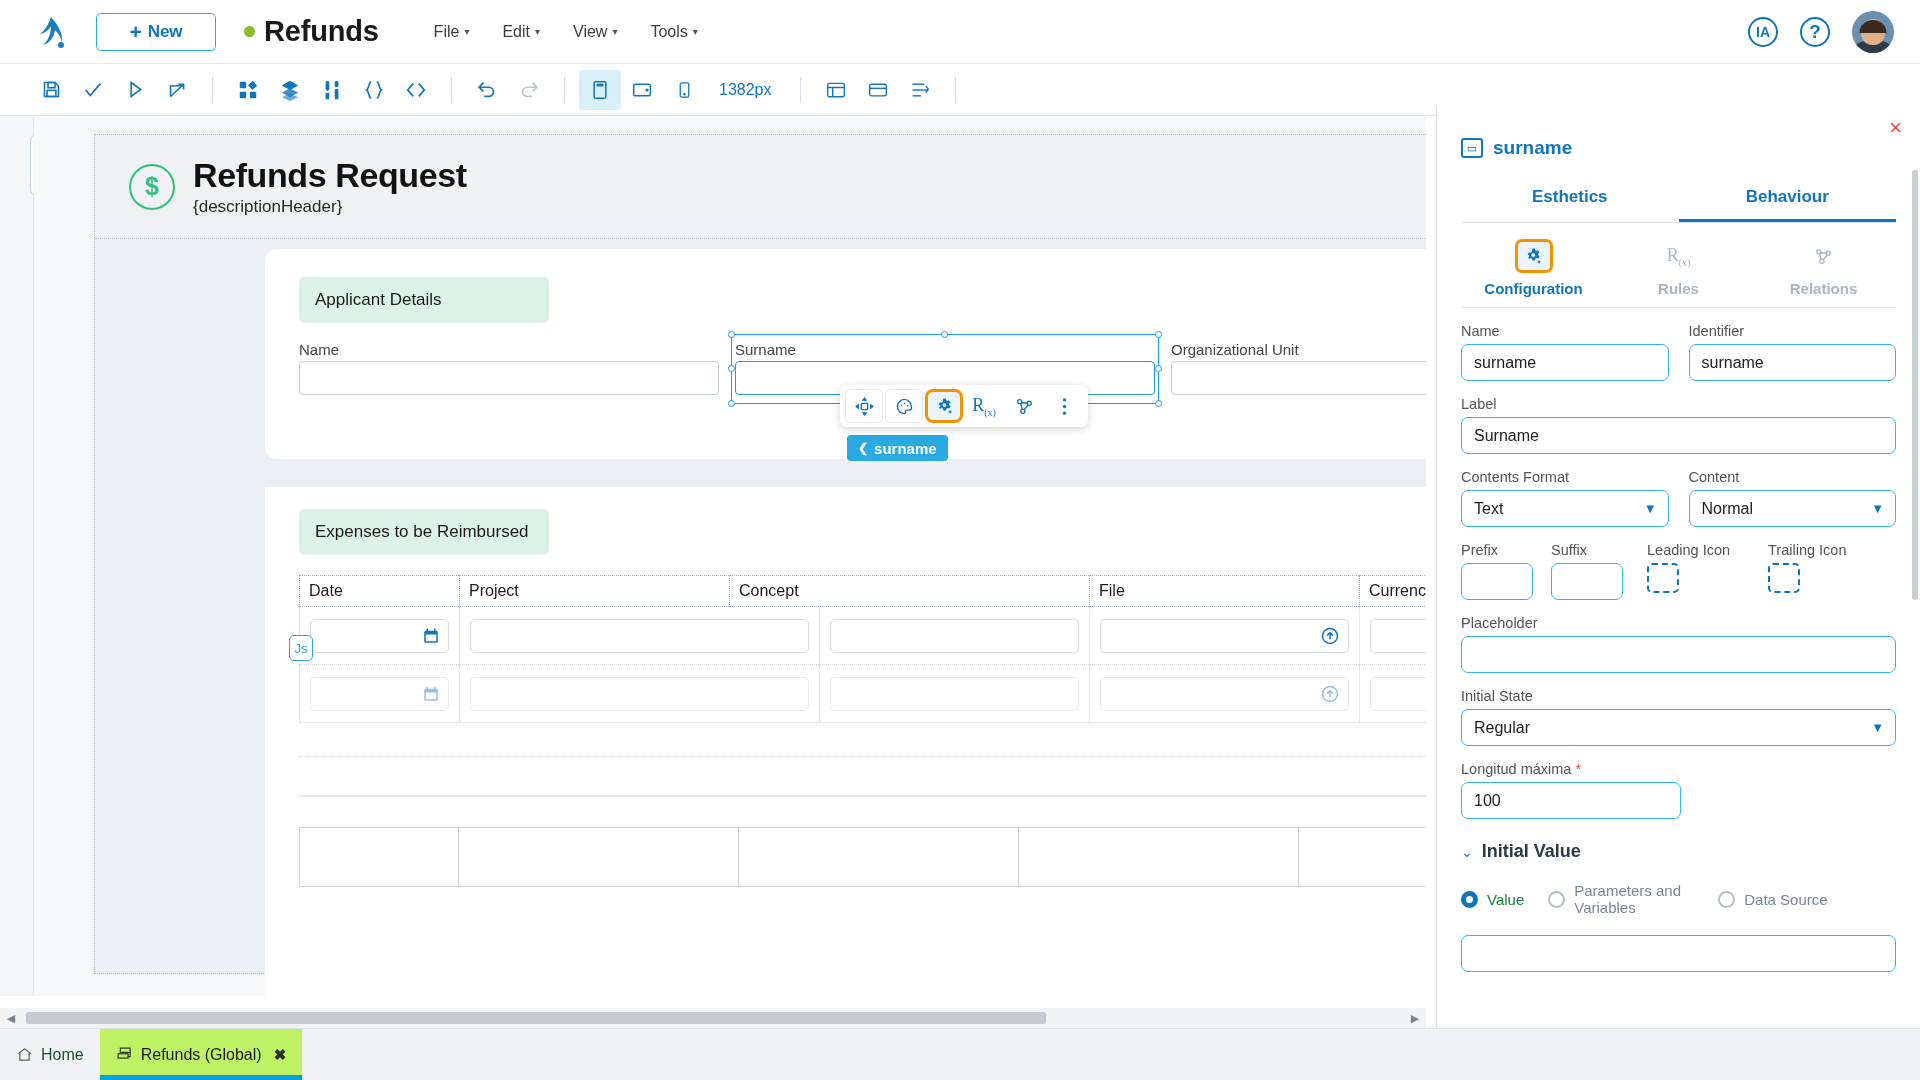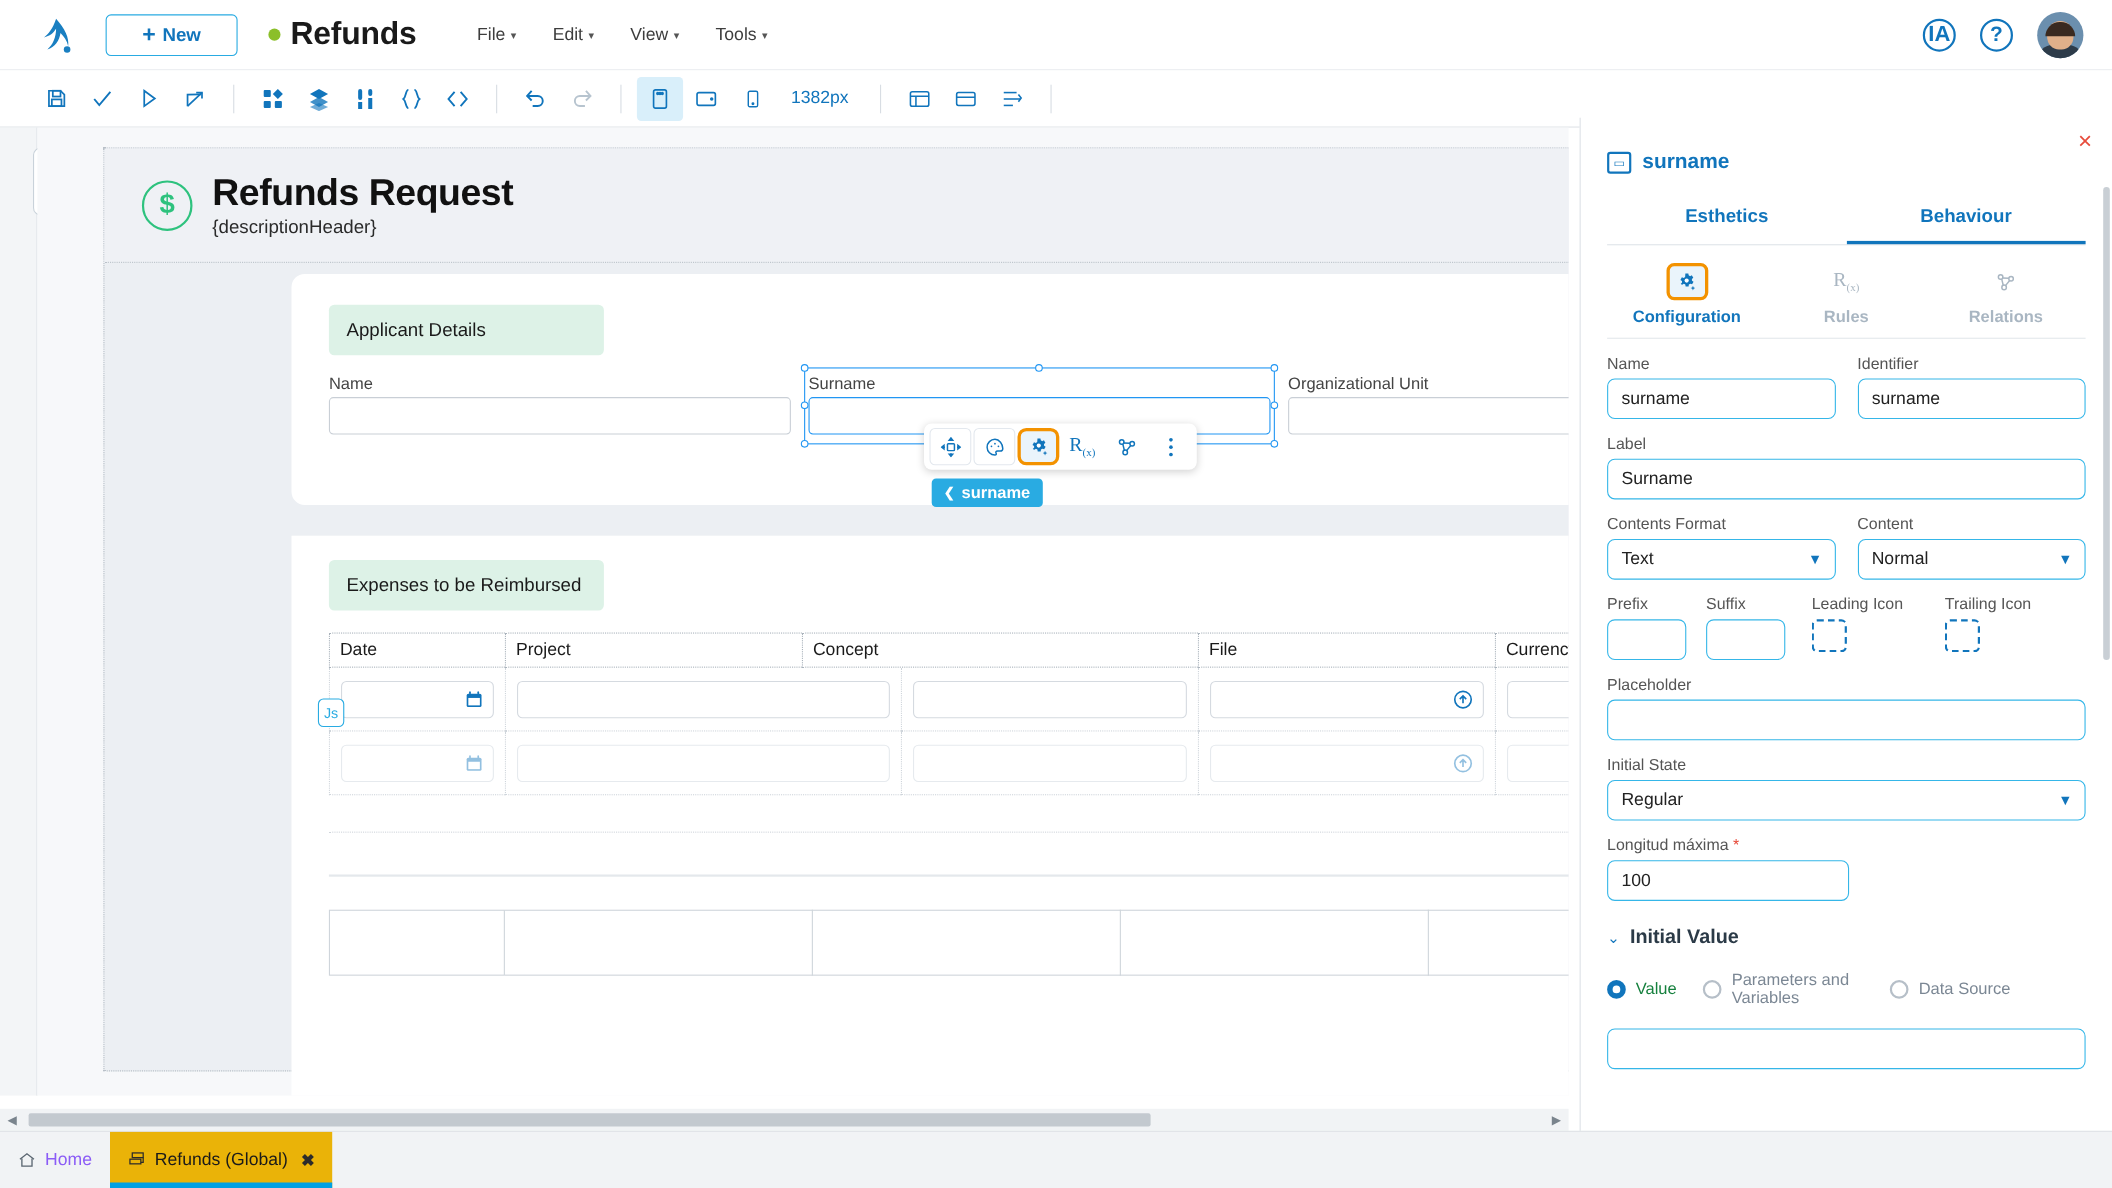--- a/index.html
+++ b/index.html
@@ -28,21 +28,21 @@
   #new-button .plus { font-size: 21px; font-weight: bold; line-height: 1; }
   #app-title-wrap { margin-left: 28px; display: flex; align-items: center; gap: 9px; }
   #status-dot { width: 11px; height: 11px; border-radius: 50%; background: #8bbf2a; }
   #app-title { font-size: 29px; font-weight: bold; color: #1a1a1a; letter-spacing: -0.2px; }
   #menus { margin-left: 55px; display: flex; align-items: center; gap: 33px; }
   .menu-item { font-size: 16px; color: #3d3d3d; display:flex; align-items:center; gap:5px; cursor:pointer; }
   .menu-item .caret { font-size: 10px; color: #555; }
   #topbar-right { margin-left: auto; margin-right: 26px; display: flex; align-items: center; gap: 22px; }
   .circ-icon {
     width: 30px; height: 30px; border-radius: 50%; border: 2px solid #1175bc;
-    color: #1175bc; font-size: 20px; font-weight: bold;
+    color: #1175bc; font-size: 14px; font-weight: bold;
     display: flex; align-items: center; justify-content: center; cursor: pointer;
   }
   .circ-icon.help { font-size: 19px; }
   #avatar {
     width: 42px; height: 42px; border-radius: 50%; overflow:hidden;
     background: #6b8fae; position: relative; cursor: pointer;
   }
   #avatar .face { position:absolute; left:50%; top:52%; transform:translate(-50%,-50%); width:24px; height:26px; border-radius:50% 50% 45% 45%; background:#e0b08a; }
   #avatar .hair { position:absolute; left:50%; top:22%; transform:translateX(-50%); width:27px; height:13px; border-radius:14px 14px 0 0; background:#3a2a20; }
   #avatar .body { position:absolute; left:50%; bottom:-2px; transform:translateX(-50%); width:42px; height:14px; border-radius:16px 16px 0 0; background:#2d3b49; }
@@ -199,22 +199,22 @@
   #value-input-bottom { margin-top: 18px; width: 100%; height: 37px; border: 1.4px solid #35b6e8; border-radius: 7px; }
 
   
   #panel-scroll { position:absolute; right: 2px; top: 170px; width: 6px; height: 430px; background:#c9cfd5; border-radius:3px;}
 
   
   #bottombar {
     position: absolute; left: 0; bottom: 0; width: 1920px; height: 52px;
     background: #f1f3f5; border-top: 1px solid #dfe3e7; display:flex; align-items: flex-end;
   }
-  .btab { height: 100%; display:flex; align-items:center; gap: 8px; padding: 0 16px; font-size: 16px; color: #8b5cf6; cursor:pointer; position:relative;}
-  .btab.sel { background:#eab308; color:#1a1a1a; }
+  .btab { height: 100%; display:flex; align-items:center; gap: 8px; padding: 0 16px; font-size: 16px; color: #14532d; cursor:pointer; position:relative;}
+  .btab.sel { background:#bef264; color:#1a1a1a; }
   .btab.sel::after { content:''; position:absolute; left:0; bottom:0; width:100%; height:5px; background:#00a0e3;}
   .btab .cls { font-size: 15px; font-weight: bold; color:#2b2b2b; margin-left: 4px; }
 
   svg { display:block; }
 </style>
 </head>
 <body>
 
 <div id="topbar">
   <div id="logo">

